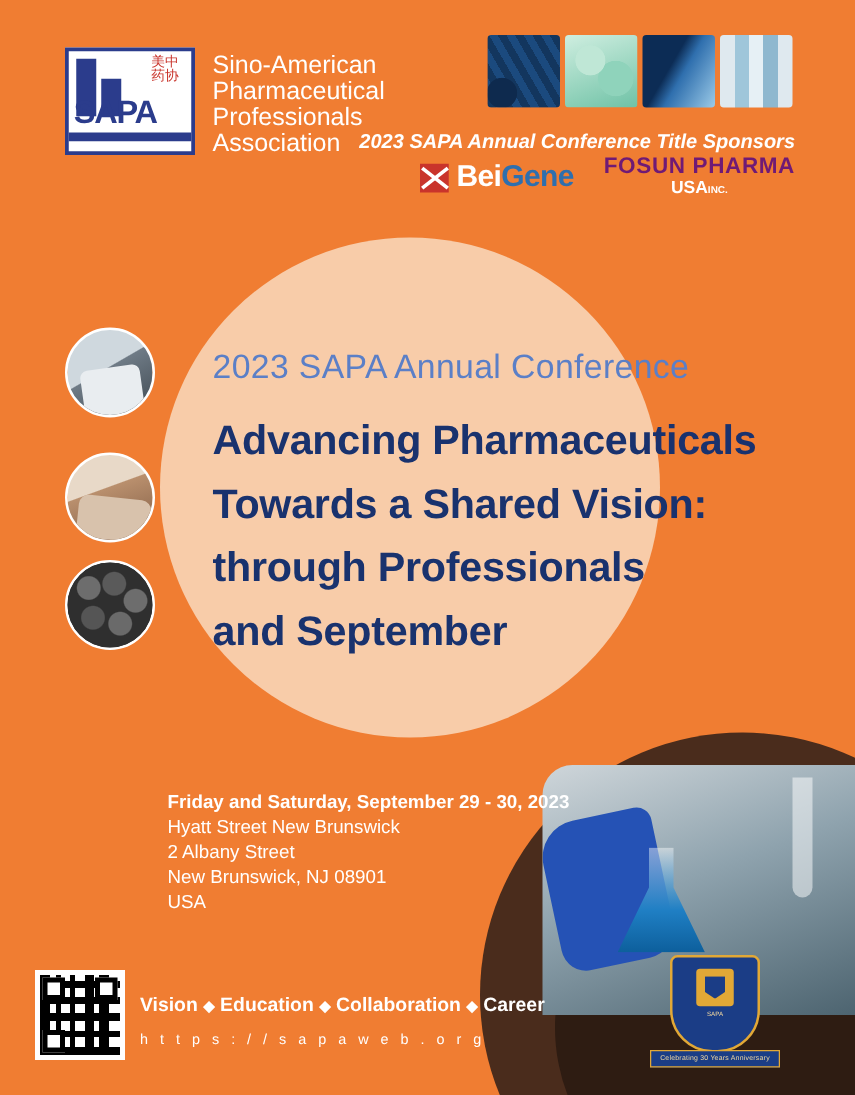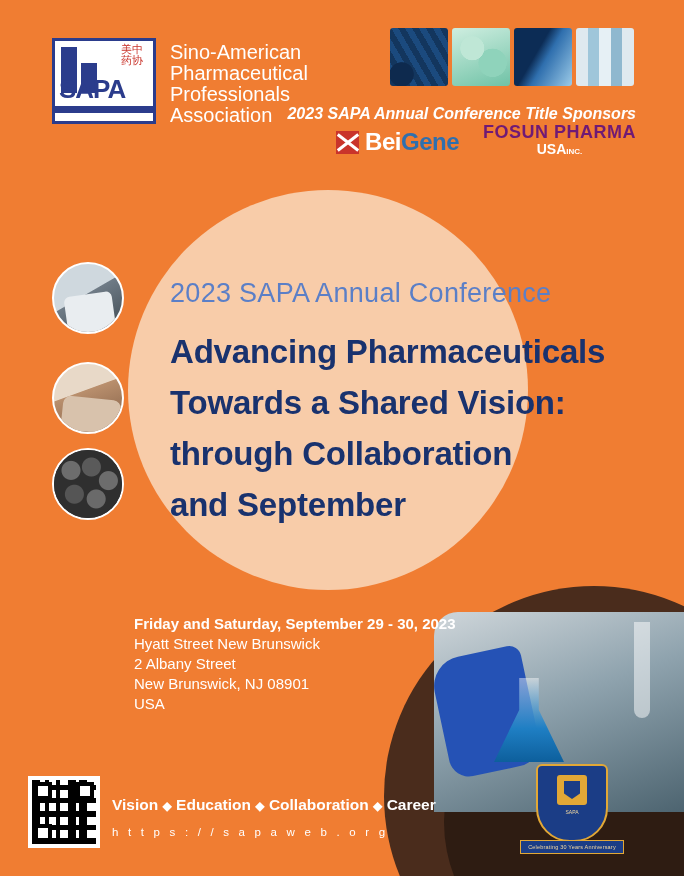--- a/index.html
+++ b/index.html
@@ -223,21 +223,21 @@
   .seal-ribbon {
     position: absolute; right: 60px; bottom: 22px;
     width: 104px; height: 14px; background: #1B3D86;
     border: 1px solid #E2A836;
     color: #F3D9A0; font-size: 5.5px; line-height: 12px; text-align: center;
     letter-spacing: .2px;
   }
 
   
   .event-details {
-    position: absolute; left: 134px; top: 614px;
+    position: absolute; left: 134px; top: 632px;
     color: #ffffff; font-size: 15px; line-height: 20px;
   }
   .event-details .dates { font-weight: bold; }
 
   
   .qr {
     position: absolute; left: 28px; bottom: 28px;
     width: 72px; height: 72px; background: #ffffff;
     padding: 4px;
   }
@@ -317,21 +317,21 @@
   </div>
 
   <div class="round-photo rp1"></div>
   <div class="round-photo rp2"></div>
   <div class="round-photo rp3"></div>
 
   <div class="conf-year">2023 SAPA Annual Conference</div>
   <div class="conf-title">
     <div>Advancing Pharmaceuticals</div>
     <div>Towards a Shared Vision:</div>
-    <div>through Collaboration</div>
+    <div>through Professionals</div>
     <div>and September</div>
   </div>
 
   <div class="dark-arc"></div>
   <div class="dark-arc-inner"></div>
 
   <div class="lab-photo">
     <div class="tube"></div>
     <div class="glove"></div>
     <div class="flask"></div>

